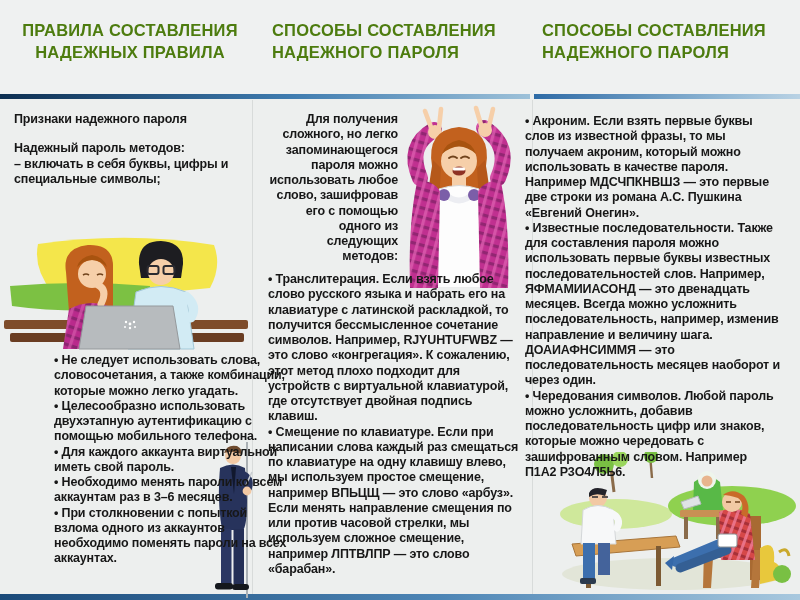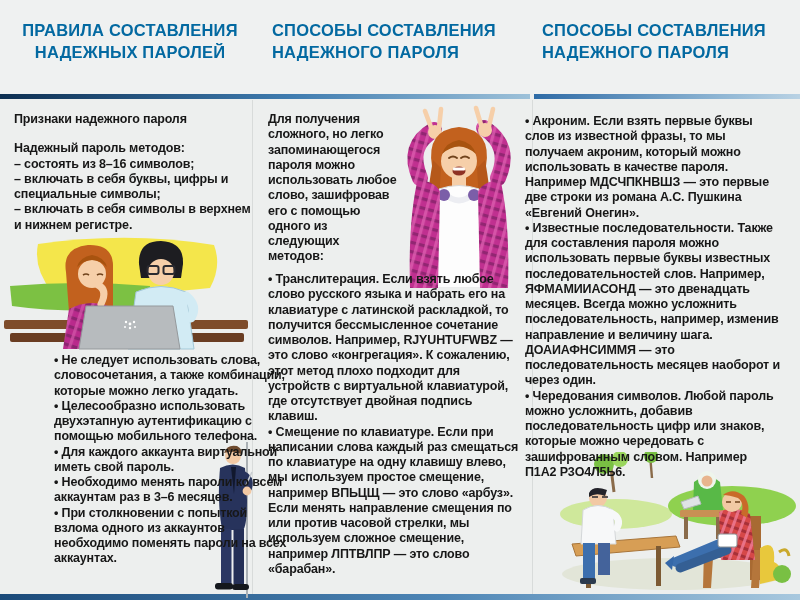--- a/index.html
+++ b/index.html
@@ -11,32 +11,32 @@
   }
   .header-band{position:absolute;left:0;top:0;width:800px;height:94px;background:#eff1f1;}
   .rule{position:absolute;top:94px;height:5px;}
   .rule-a{left:0;width:530px;background:linear-gradient(to right,#0d2f52,#3f7cb0 55%,#9dc1d9);}
   .rule-b{left:534px;width:266px;background:linear-gradient(to right,#2e6ba6,#8fb6d4 70%,#b9d2e4);}
   .bottom-rule{position:absolute;left:0;bottom:0;width:800px;height:6px;
     background:linear-gradient(to right,#1b4a79,#4d85b5 55%,#a8c8de);}
   .vdiv{position:absolute;top:100px;bottom:6px;width:1px;background:#d8dbda;}
   .vdiv1{left:252px;} .vdiv2{left:532px;}
   .title{
-    position:absolute;top:20px;color:#0369a1;
+    position:absolute;top:20px;color:#4d7c0f;
     font-size:16.5px;line-height:1.33;letter-spacing:.2px;
   }
   .title-1{left:8px;width:244px;text-align:center;}
   .title-2{left:272px;width:252px;text-align:left;}
   .title-3{left:542px;width:252px;text-align:left;}
   .txt{position:absolute;font-size:12.5px;line-height:1.22;letter-spacing:-0.15px;z-index:3;}
   .txt p{margin:0;}
   .block-1a{left:14px;top:112px;width:238px;}
   .block-1a .intro{margin-bottom:14px;}
   .block-1b{left:14px;top:353px;width:240px;margin-left:40px;}
-  .block-2a{left:268px;top:112px;width:130px;}
+  .block-2a{left:268px;top:112px;width:130px;text-align:right;}
   .block-2b{left:268px;top:272px;width:256px;}
   .block-3{left:525px;top:114px;width:256px;}
   .illu{position:absolute;z-index:1;}
   .illu-couple{left:0;top:236px;width:256px;height:114px;}
   .illu-girl{left:388px;top:104px;width:142px;height:184px;}
   .illu-suit{left:206px;top:442px;width:62px;height:156px;z-index:2;}
   .illu-park{left:554px;top:452px;width:244px;height:142px;}
 </style>
 </head>
 <body>
@@ -45,37 +45,35 @@
 
   <div class="header-band"></div>
   <div class="rule rule-a"></div>
   <div class="rule rule-b"></div>
   <div class="vdiv vdiv1"></div>
   <div class="vdiv vdiv2"></div>
   <div class="bottom-rule"></div>
 
   <div class="title title-1">
     <div>ПРАВИЛА СОСТАВЛЕНИЯ</div>
-    <div>НАДЕЖНЫХ ПАРОЛЕЙ</div>
+    <div>НАДЕЖНЫХ ПРАВИЛА</div>
   </div>
   <div class="title title-2">
     <div>СПОСОБЫ СОСТАВЛЕНИЯ</div>
     <div>НАДЕЖНОГО ПАРОЛЯ</div>
   </div>
   <div class="title title-3">
     <div>СПОСОБЫ СОСТАВЛЕНИЯ</div>
     <div>НАДЕЖНОГО ПАРОЛЯ</div>
   </div>
 
   <div class="txt block-1a">
     <p class="intro">Признаки надежного пароля</p>
     <p>Надежный пароль методов:</p>
-    <p>– состоять из 8–16 символов;</p>
     <p>– включать в себя буквы, цифры и специальные символы;</p>
-    <p>– включать в себя символы в верхнем и нижнем регистре.</p>
   </div>
 
   <svg class="illu illu-couple" viewBox="0 0 256 114">
     <defs>
       <pattern id="plaid1" width="9" height="9" patternUnits="userSpaceOnUse" patternTransform="rotate(18)">
         <rect width="9" height="9" fill="#b92a8c"></rect>
         <rect width="9" height="3.2" fill="#8c2470"></rect>
         <rect width="3.2" height="9" fill="#d254a8" opacity="0.75"></rect>
       </pattern>
     </defs>

